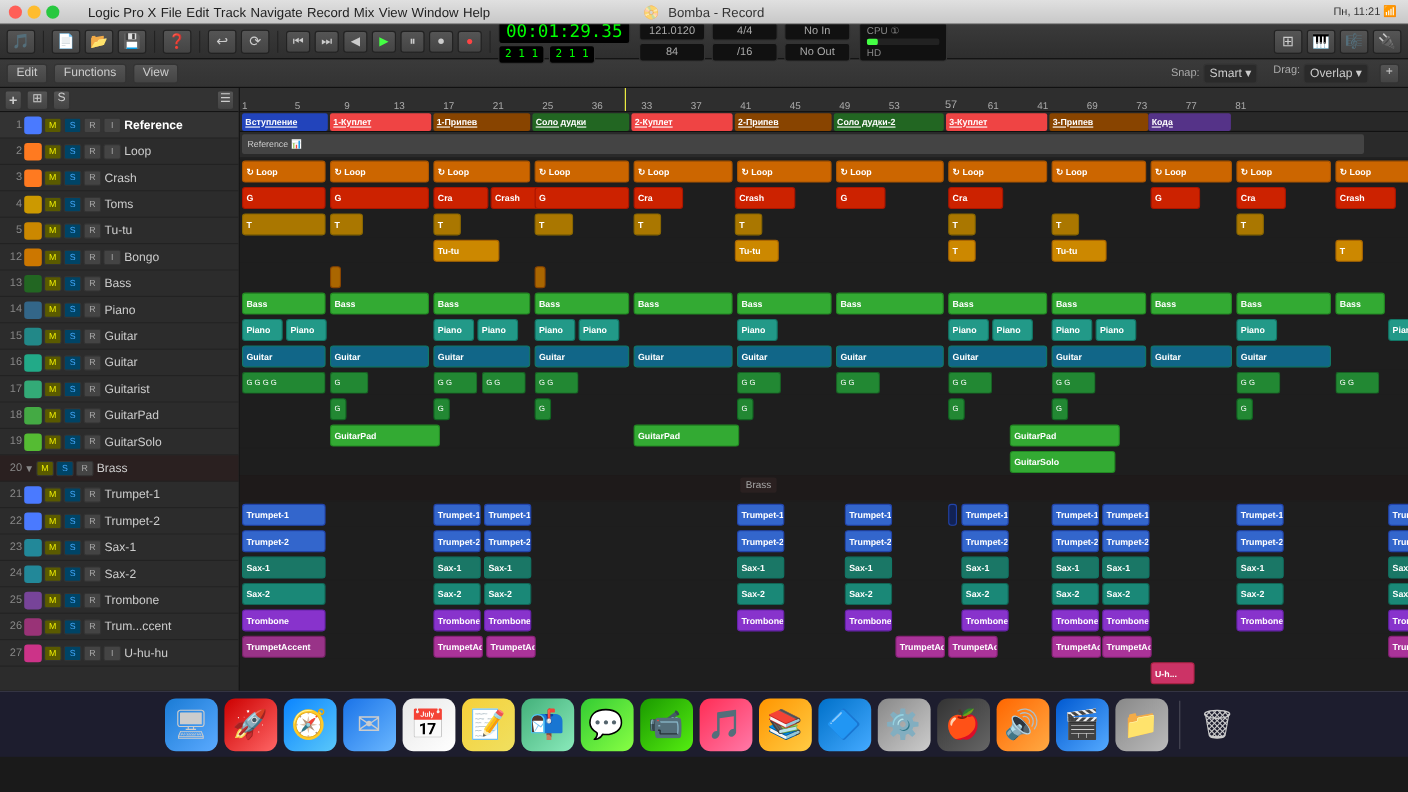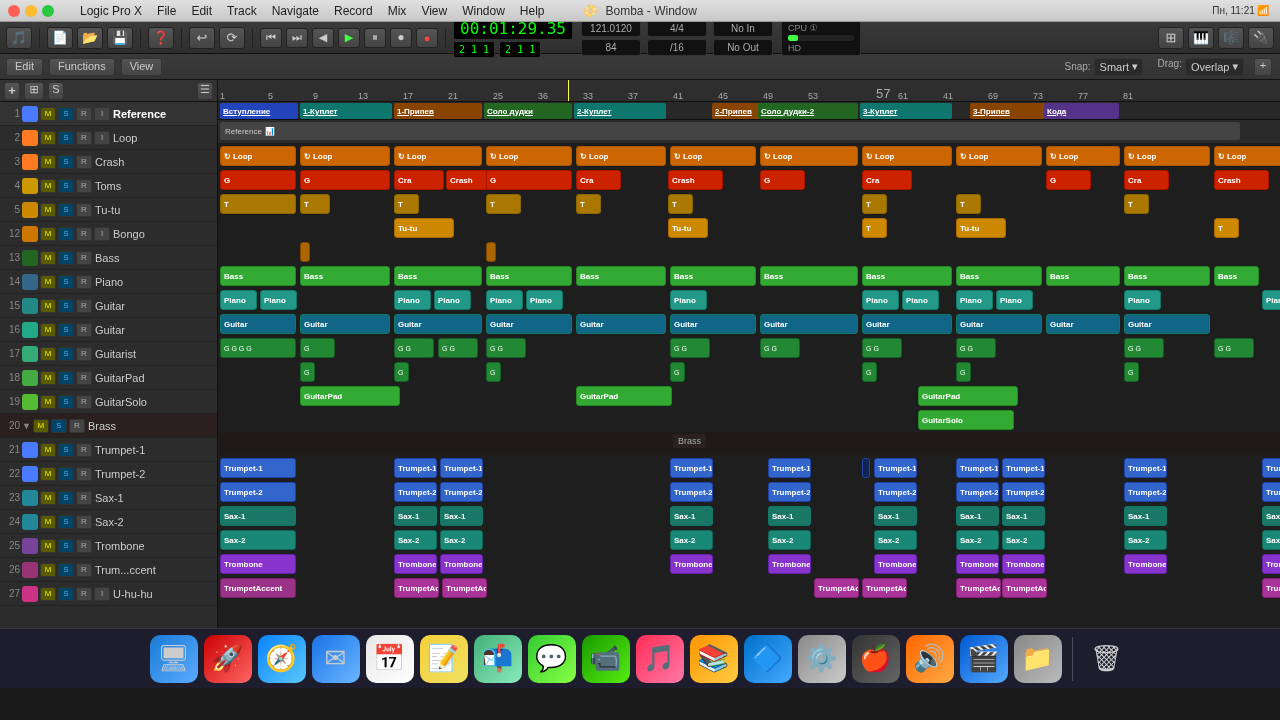--- a/index.html
+++ b/index.html
@@ -14,21 +14,21 @@
       height: 22px; background: linear-gradient(to bottom, #e0e0e0, #c8c8c8);
       display: flex; align-items: center; justify-content: center;
       border-bottom: 1px solid #999; position: relative;
     }
     #titlebar .traffic-lights { position: absolute; left: 8px; display: flex; gap: 5px; }
     .tl { width: 12px; height: 12px; border-radius: 50%; }
     .tl.close { background: #ff5f57; }
     .tl.min { background: #febc2e; }
     .tl.max { background: #28c840; }
     #titlebar .title { font-size: 12px; color: #333; font-weight: 500; }
-    #titlebar .menu { position: absolute; left: 80px; display: flex; gap: 15px; font-size: 12px; color: #222; }
+    #titlebar .menu { position: absolute; left: 80px; display: flex; gap: 4px; font-size: 12px; color: #222; }
     #titlebar .menu span { cursor: default; }
     #titlebar .sys-icons { position: absolute; right: 10px; display: flex; gap: 5px; align-items: center; font-size: 10px; color: #333; }
 
     
     #toolbar {
       height: 32px; background: linear-gradient(to bottom, #3a3a3a, #2e2e2e);
       display: flex; align-items: center; padding: 0 6px; gap: 4px;
       border-bottom: 1px solid #111;
     }
     .tb-btn {
@@ -168,21 +168,21 @@
       height: 18px; background: #282828; position: relative; overflow: hidden;
       border-bottom: 1px solid #111;
     }
     .marker-block {
       position: absolute; height: 16px; top: 1px; border-radius: 2px;
       font-size: 8px; font-weight: bold; color: #fff; display: flex; align-items: center;
       padding: 0 3px; overflow: hidden; white-space: nowrap; text-decoration: underline;
     }
     .mk-blue { background: #2244bb; }
     .mk-green { background: #226622; }
-    .mk-teal { background: #0f766e; }
+    .mk-teal { background: #ef4444; }
     .mk-orange { background: #884400; }
     .mk-purple { background: #553388; }
   </style>
 </head>
 <body>
 
 <div id="titlebar">
   <div class="traffic-lights">
     <div class="tl close"></div>
     <div class="tl min"></div>
@@ -195,21 +195,21 @@
     <span>Track</span>
     <span>Navigate</span>
     <span>Record</span>
     <span>Mix</span>
     <span>View</span>
     <span>Window</span>
     <span>Help</span>
   </div>
   <div class="title">
     <span style="color:#888; margin-right:4px">📀</span>
-    <span>Bomba - Window</span>
+    <span>Bomba - Record</span>
   </div>
   <div class="sys-icons">
     <span>Пн, 11:21 📶</span>
   </div>
 </div>
 
 <div id="toolbar">
   <div class="tb-btn">🎵</div>
   <div class="tb-sep"></div>
   <div class="tb-btn">📄</div>
@@ -591,42 +591,42 @@
           <span style="position:absolute; left:185px; font-size:9px; color:#aaa;">17</span>
           <span style="position:absolute; left:230px; font-size:9px; color:#aaa;">21</span>
           <span style="position:absolute; left:275px; font-size:9px; color:#aaa;">25</span>
           <span style="position:absolute; left:320px; font-size:9px; color:#aaa;">36</span>
           <span style="position:absolute; left:365px; font-size:9px; color:#aaa;">33</span>
           <span style="position:absolute; left:410px; font-size:9px; color:#aaa;">37</span>
           <span style="position:absolute; left:455px; font-size:9px; color:#aaa;">41</span>
           <span style="position:absolute; left:500px; font-size:9px; color:#aaa;">45</span>
           <span style="position:absolute; left:545px; font-size:9px; color:#aaa;">49</span>
           <span style="position:absolute; left:590px; font-size:9px; color:#aaa;">53</span>
-          <span style="position:absolute; left:658px; font-size:13px; color:#aaa;">57</span>
+          <span style="position:absolute; left:641px; font-size:10px; color:#aaa;">57</span>
           <span style="position:absolute; left:680px; font-size:9px; color:#aaa;">61</span>
           <span style="position:absolute; left:725px; font-size:9px; color:#aaa;">41</span>
           <span style="position:absolute; left:770px; font-size:9px; color:#aaa;">69</span>
           <span style="position:absolute; left:815px; font-size:9px; color:#aaa;">73</span>
           <span style="position:absolute; left:860px; font-size:9px; color:#aaa;">77</span>
           <span style="position:absolute; left:905px; font-size:9px; color:#aaa;">81</span>
         </div>
 
         <div style="position:absolute; top:0; left:350px; width:1px; height:100%; background:#ff4;"></div>
       </div>
 
       <div class="markers-row">
         <div class="marker-block mk-blue" style="left:2px; width:78px;">Вступление</div>
         <div class="marker-block mk-teal" style="left:82px; width:92px;">1-Куплет</div>
         <div class="marker-block mk-orange" style="left:176px; width:88px;">1-Припев</div>
         <div class="marker-block mk-green" style="left:266px; width:88px;">Соло дудки</div>
         <div class="marker-block mk-teal" style="left:356px; width:92px;">2-Куплет</div>
-        <div class="marker-block mk-orange" style="left:450px; width:88px;margin-left:44px;">2-Припев</div>
+        <div class="marker-block mk-orange" style="left:450px; width:88px;">2-Припев</div>
         <div class="marker-block mk-green" style="left:540px; width:100px;">Соло дудки-2</div>
         <div class="marker-block mk-teal" style="left:642px; width:92px;">3-Куплет</div>
-        <div class="marker-block mk-orange" style="left:752px; width:80px;">3-Припев</div>
+        <div class="marker-block mk-orange" style="left:736px; width:90px;">3-Припев</div>
         <div class="marker-block mk-purple" style="left:826px; width:75px;">Кода</div>
       </div>
 
       <div id="track-content-area" style="position:relative;">
 
         <div class="track-content-row" style="background:#2a2a2a;">
           <div style="position:absolute; left:2px; top:2px; height:18px; background:#444; border-radius:2px; display:flex; align-items:center; padding:0 5px; font-size:8px; color:#ccc; width:96%;">
             Reference <span style="font-size:8px; margin-left:3px; color:#aaa;">📊</span>
           </div>
         </div>
@@ -1163,20 +1163,25 @@
             </div>
           <div class="region" style="left:784px; width:45px; background:#aa3399; border-color:#882277;">
               <span class="region-label" style="color:#fff;">TrumpetAccent</span>
             </div>
           <div class="region" style="left:1044px; width:45px; background:#aa3399; border-color:#882277;">
               <span class="region-label" style="color:#fff;">TrumpetAccent</span>
             </div>
 
         </div>
 
+        <div class="track-content-row">
+          <div class="region" style="left:828px; width:40px; background:#cc3366; border-color:#aa2244;">
+              <span class="region-label" style="color:#fff;">U-h...</span>
+            </div>
+        </div>
 
       </div>
     </div>
   </div>
 </div>
 
 <div id="dock">
   <div class="dock-icon" style="background:linear-gradient(135deg,#1a7bd5,#5baaff);">🖥</div>
   <div class="dock-icon" style="background:linear-gradient(135deg,#cc0000,#ff6666);">🚀</div>
   <div class="dock-icon" style="background:linear-gradient(135deg,#0a84ff,#5ac8fa);">🧭</div>

